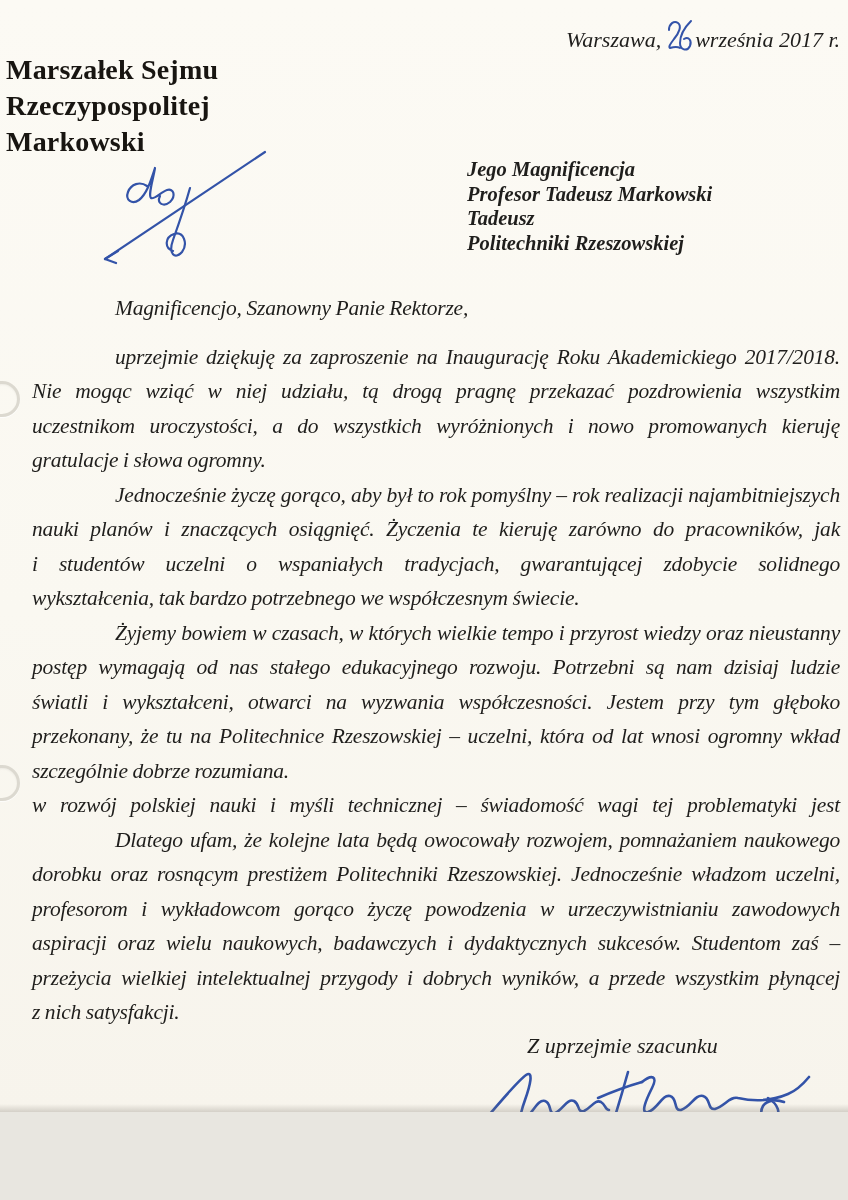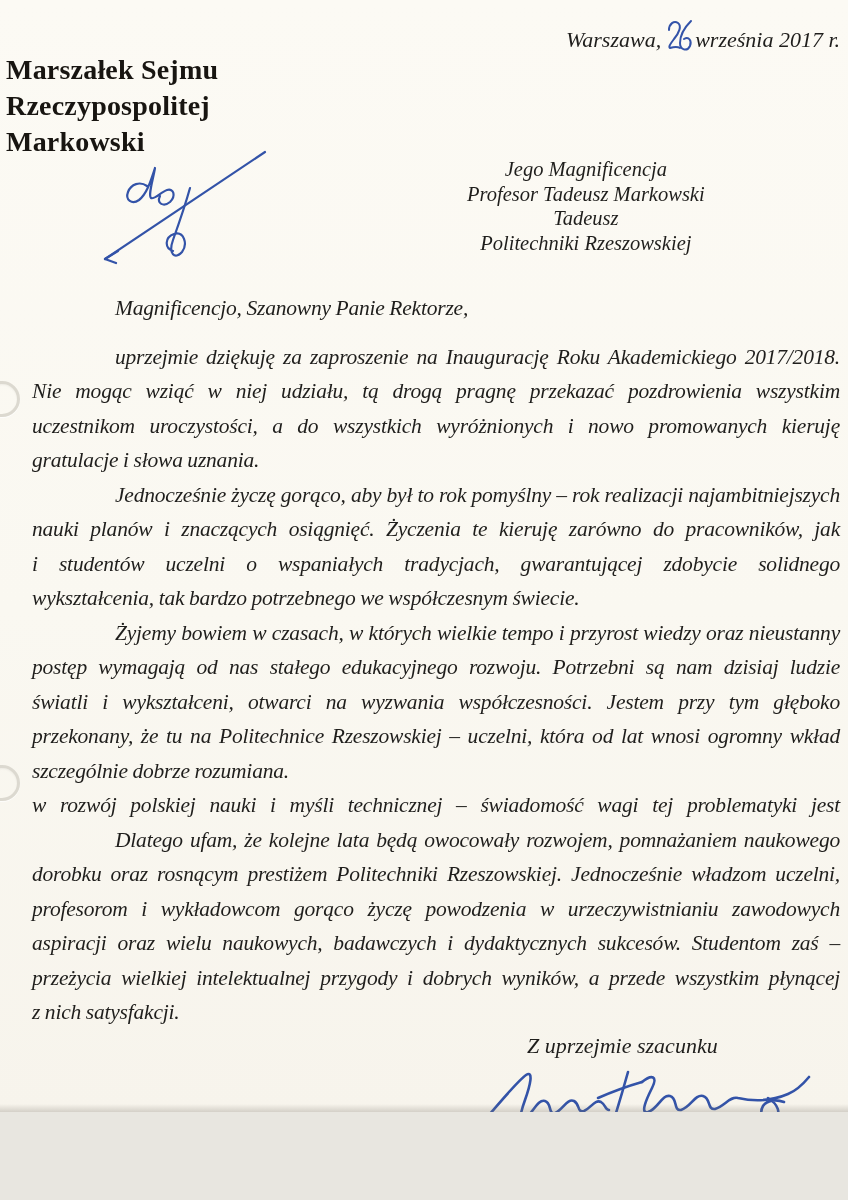--- a/index.html
+++ b/index.html
@@ -29,22 +29,22 @@
     position:absolute;top:52px;left:6px;width:334px;
     font-weight:700;
     font-size:28px;line-height:36px;letter-spacing:.2px;
     color:#181511;
   }
   
   .annotation{position:absolute;left:95px;top:146px;}
   
   .recipient{
     position:absolute;left:467px;top:157px;
-    font-style:italic;font-weight:400;
-    font-size:20.5px;line-height:24.5px;text-align:center;
+    font-style:italic;font-weight:700;
+    font-size:20.5px;line-height:24.5px;
   }
   
   .body-block{
     position:absolute;left:32px;top:291px;width:808px;
     font-style:italic;font-size:21.5px;line-height:34.5px;
     letter-spacing:-0.2px;word-spacing:-0.5px;
   }
   .line{text-align:justify;text-align-last:justify;}
   .line.last{text-align-last:left;}
   .line.first{text-indent:83px;}
@@ -105,21 +105,21 @@
     <div>Politechniki Rzeszowskiej</div>
   </div>
 
   <div class="body-block" id="letter-body">
     <div class="salutation">Magnificencjo, Szanowny Panie Rektorze,</div>
 
   <div class="paragraph">
         <div class="line first">uprzejmie dziękuję za zaproszenie na Inaugurację Roku Akademickiego 2017/2018.</div>
         <div class="line">Nie mogąc wziąć w niej udziału, tą drogą pragnę przekazać pozdrowienia wszystkim</div>
         <div class="line">uczestnikom uroczystości, a do wszystkich wyróżnionych i nowo promowanych kieruję</div>
-        <div class="line last">gratulacje i słowa uznania.</div>
+        <div class="line last">gratulacje i słowa ogromny.</div>
       </div>
       <div class="paragraph">
         <div class="line first">Jednocześnie życzę gorąco, aby był to rok pomyślny – rok realizacji najambitniejszych</div>
         <div class="line">nauki planów i znaczących osiągnięć. Życzenia te kieruję zarówno do pracowników, jak</div>
         <div class="line">i studentów uczelni o wspaniałych tradycjach, gwarantującej zdobycie solidnego</div>
         <div class="line last">wykształcenia, tak bardzo potrzebnego we współczesnym świecie.</div>
       </div>
       <div class="paragraph">
         <div class="line first">Żyjemy bowiem w czasach, w których wielkie tempo i przyrost wiedzy oraz nieustanny</div>
         <div class="line">postęp wymagają od nas stałego edukacyjnego rozwoju. Potrzebni są nam dzisiaj ludzie</div>

